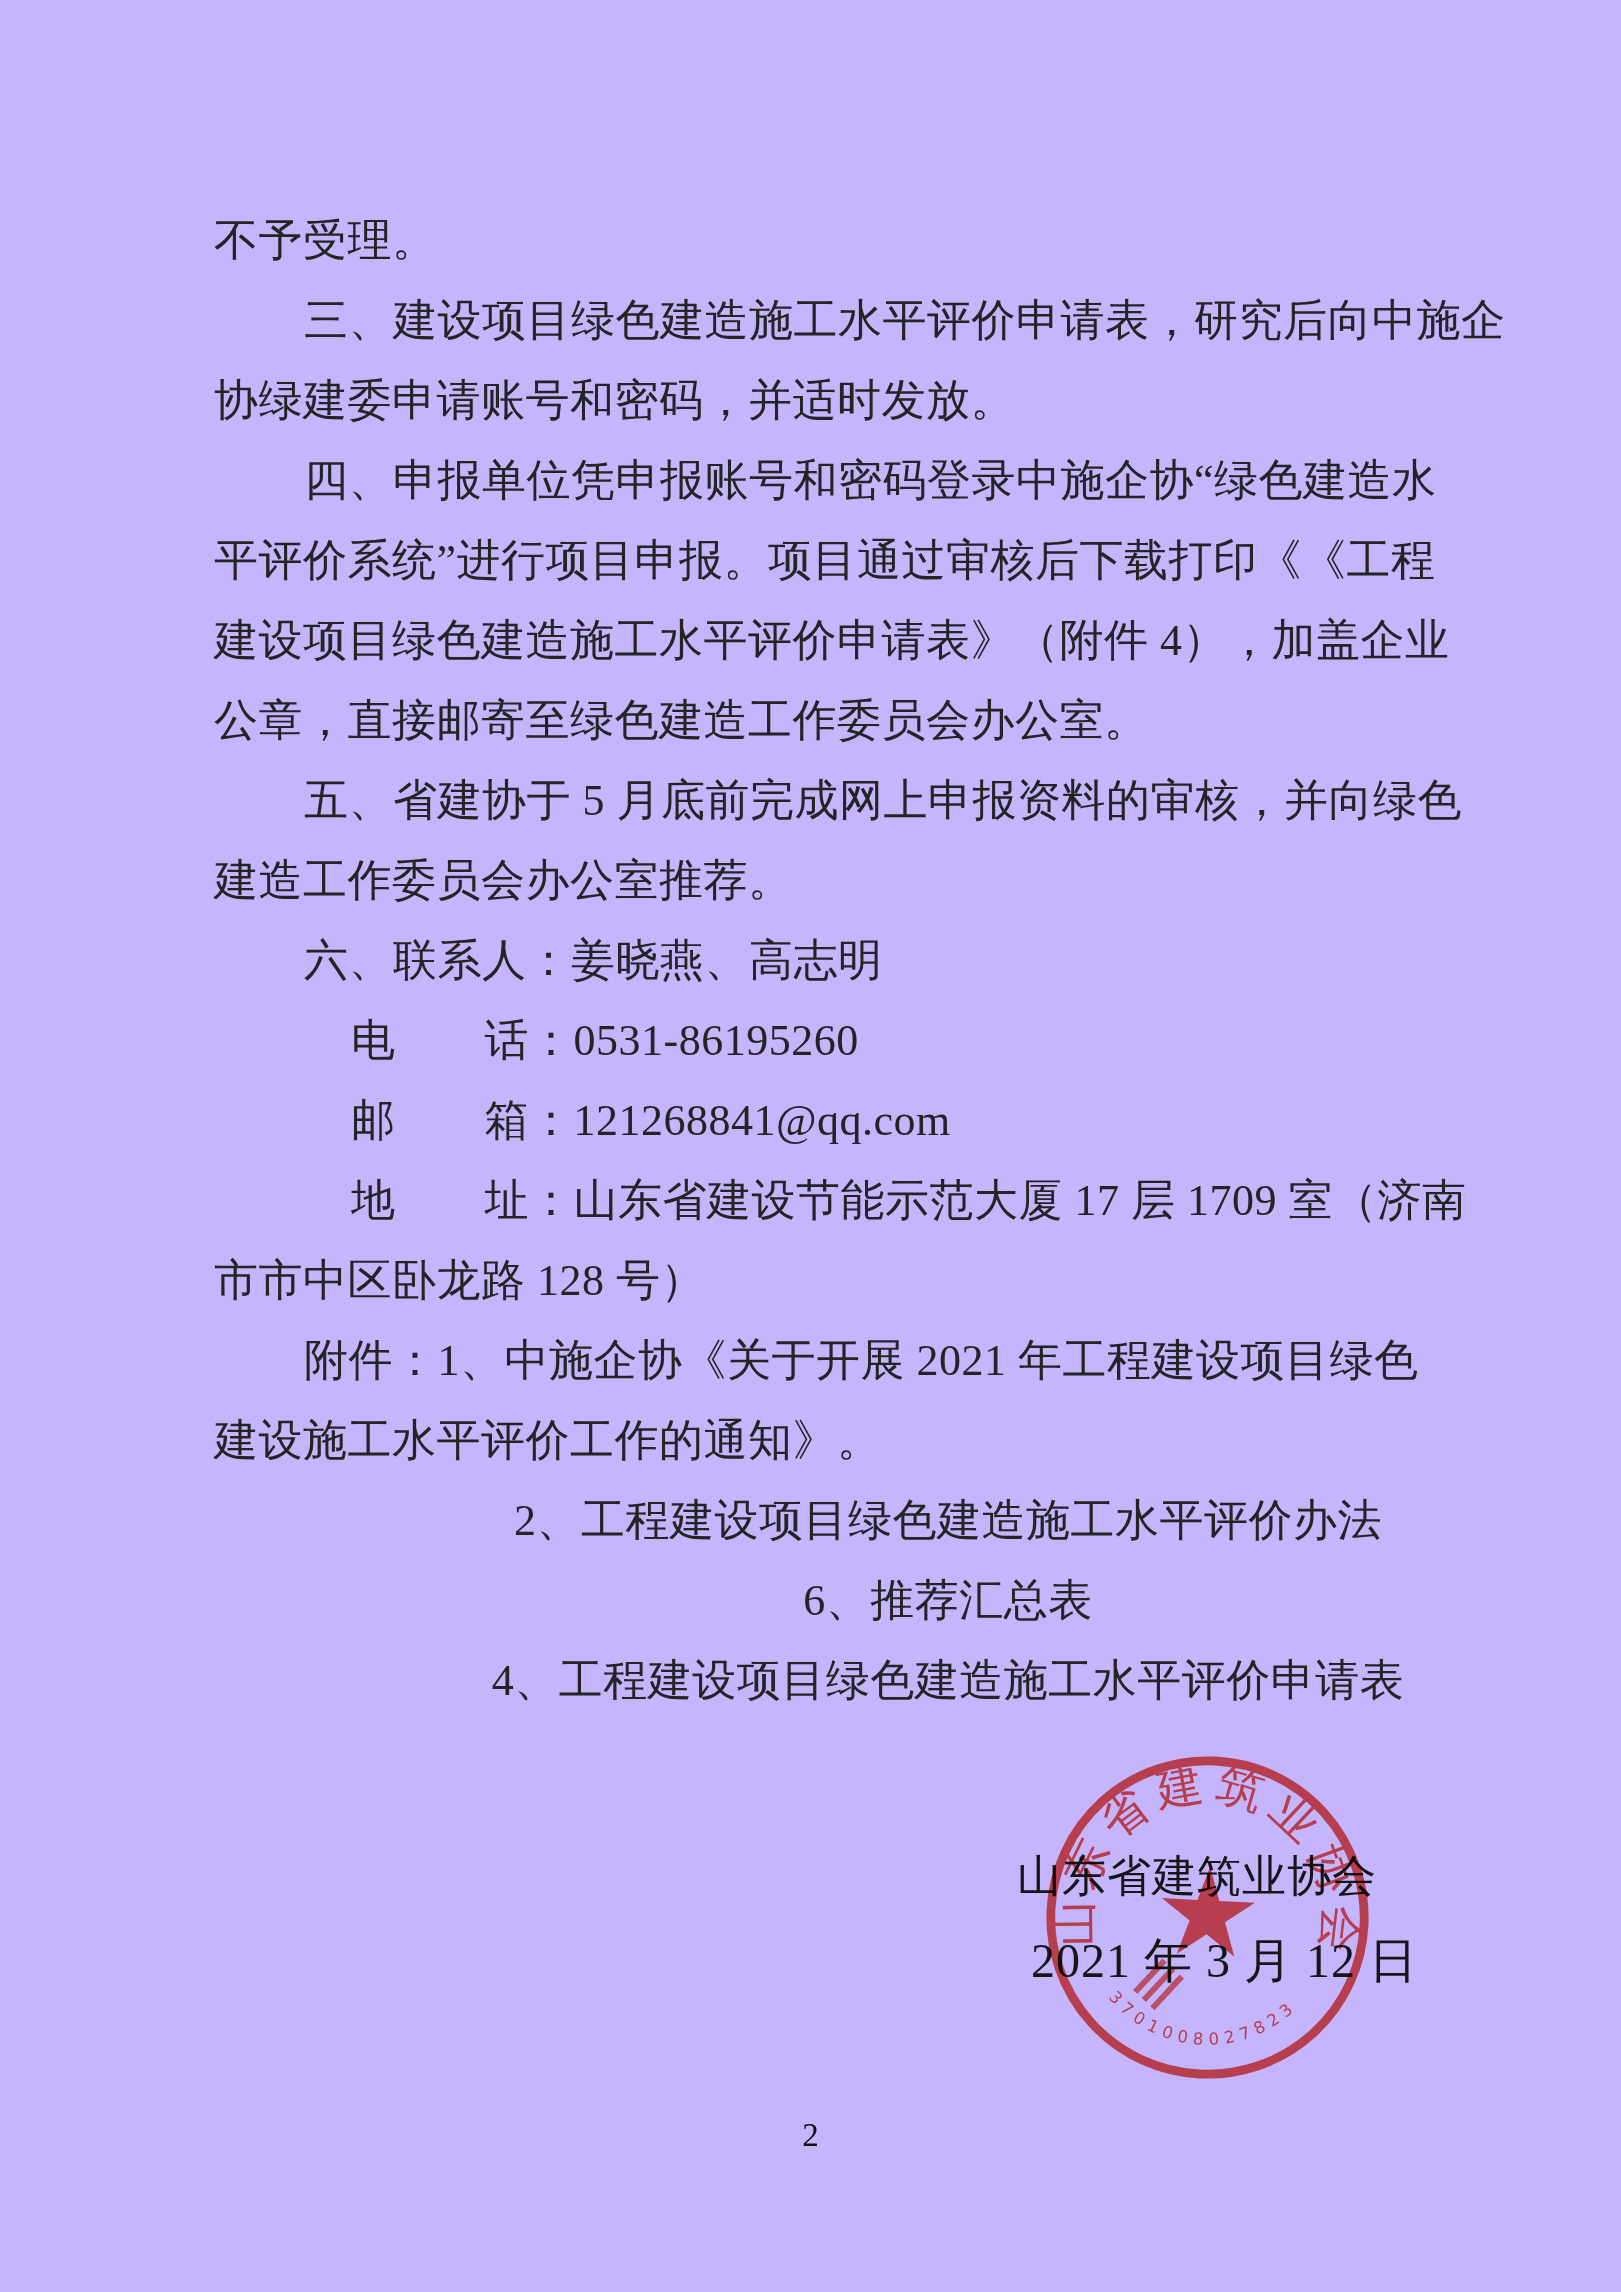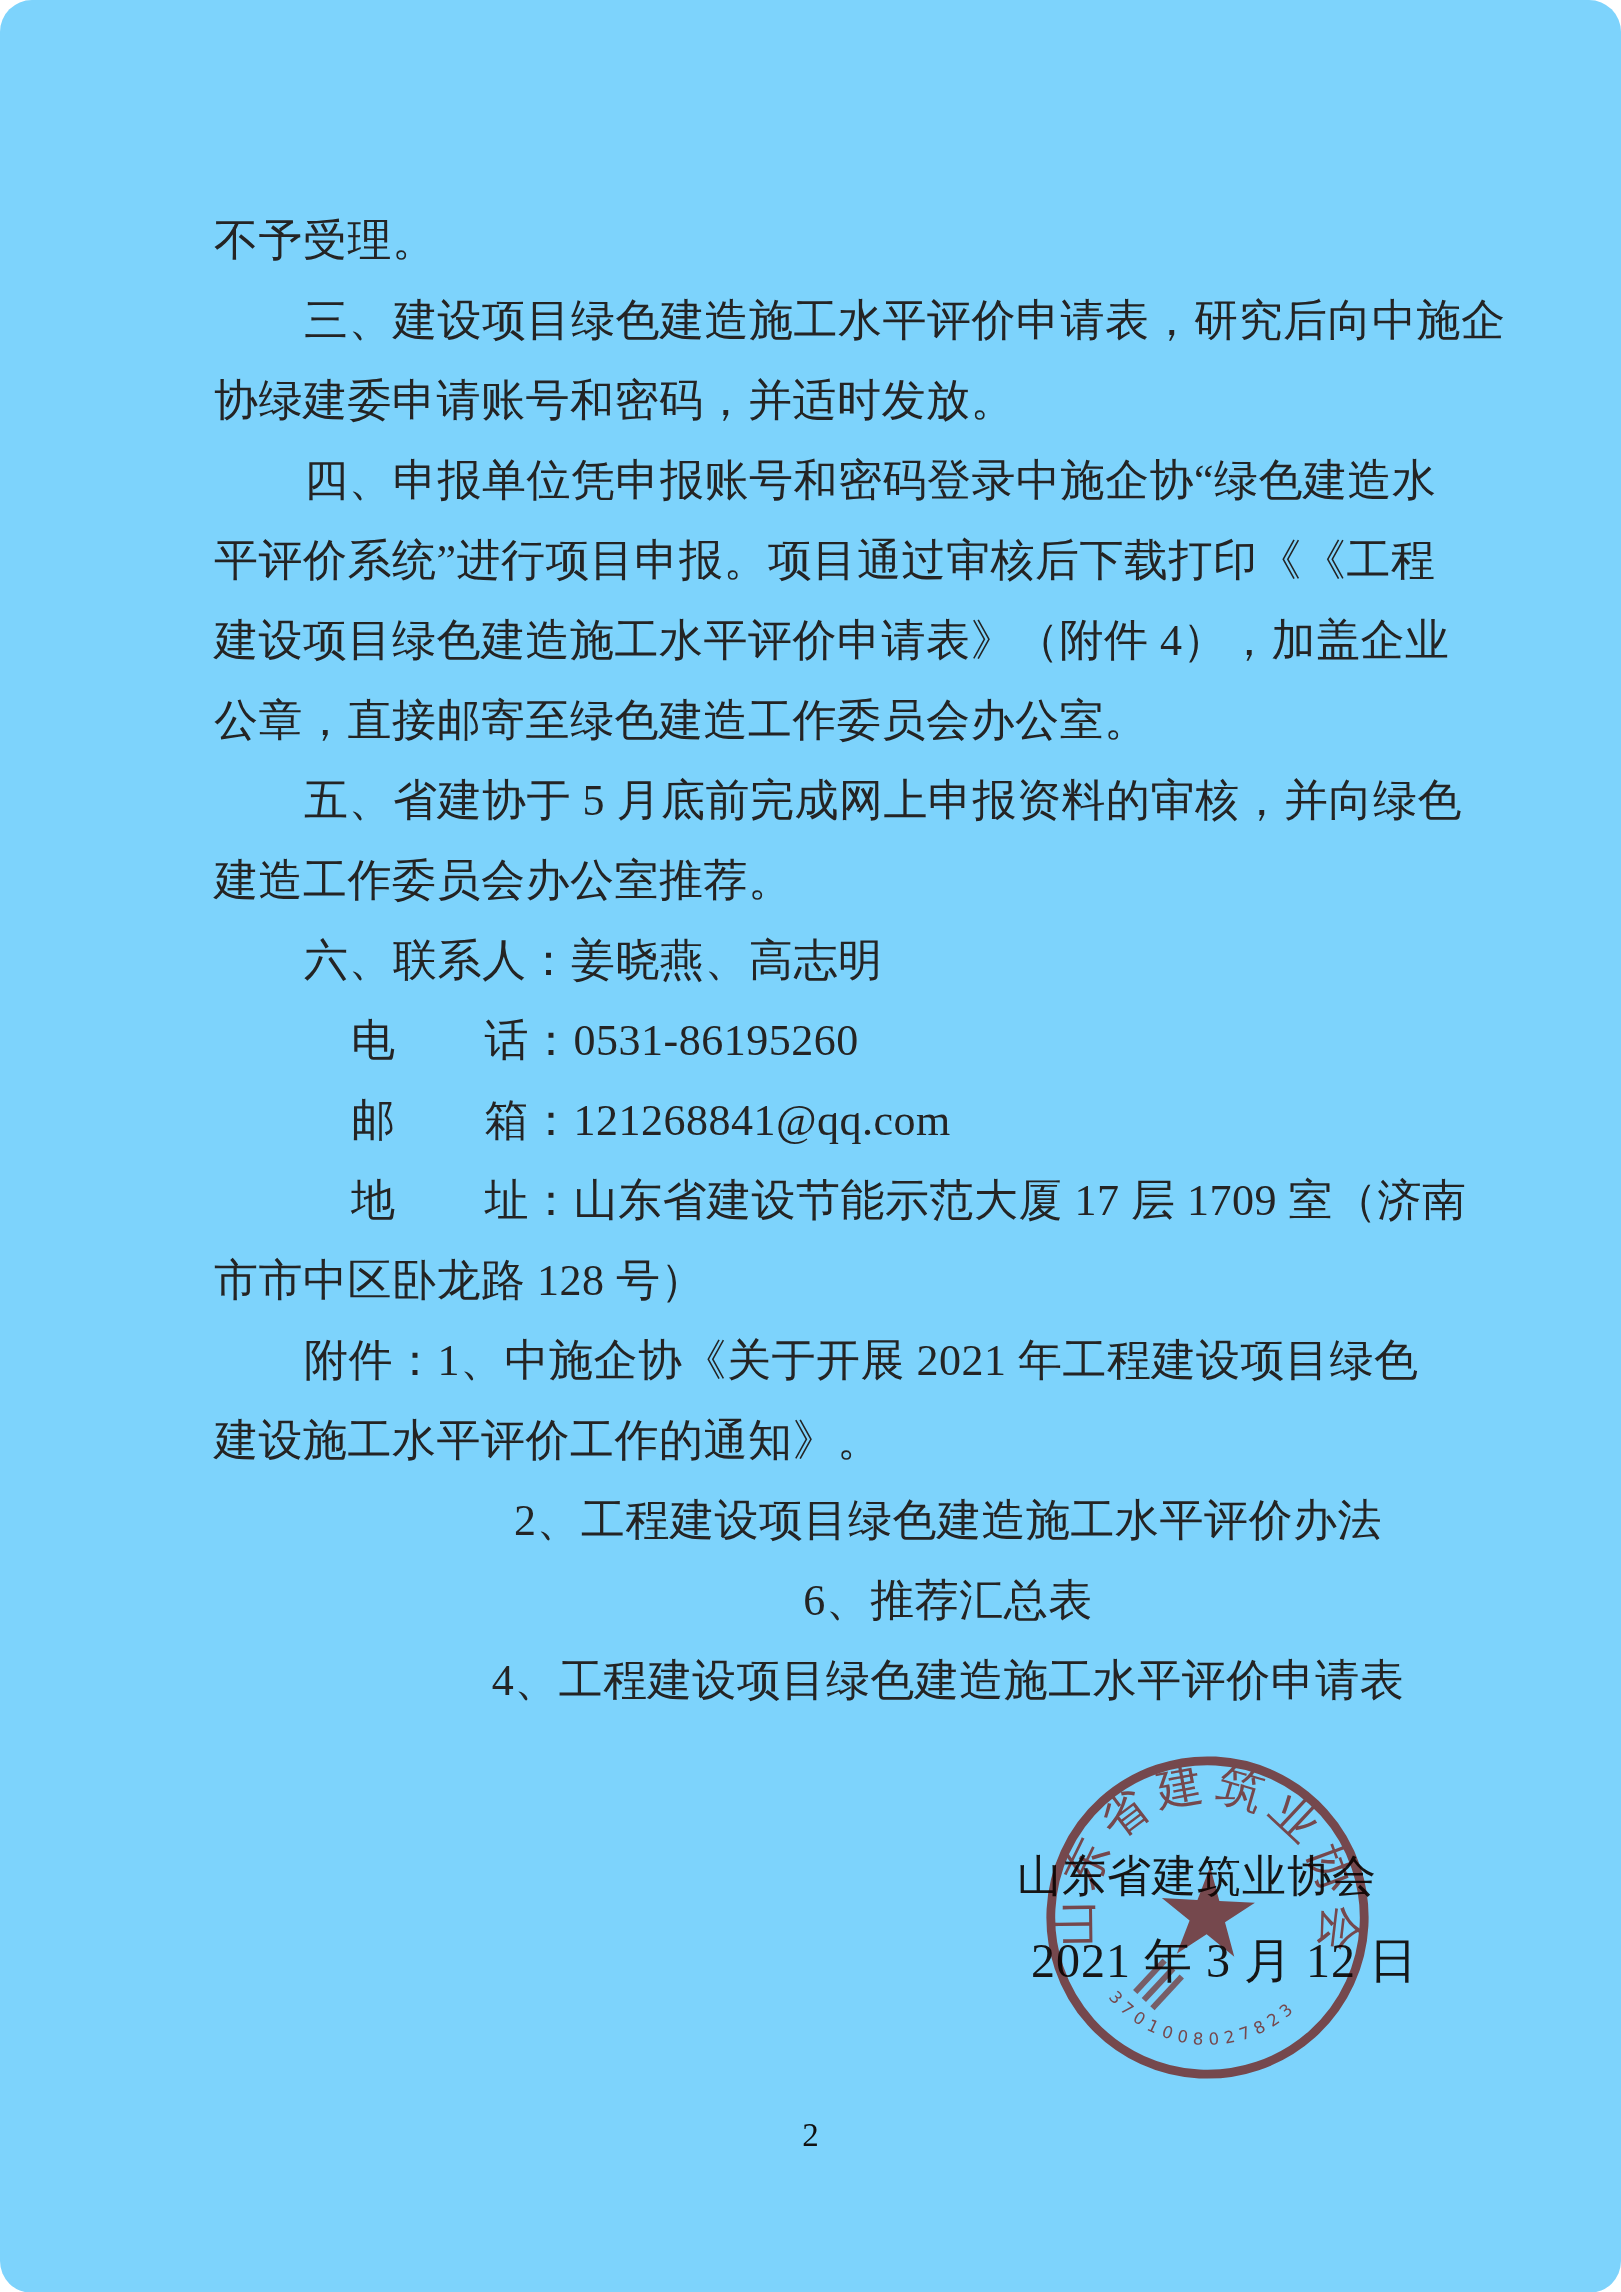--- a/index.html
+++ b/index.html
@@ -1,24 +1,23 @@
 <!DOCTYPE html>
 <html><head>
 <meta charset="utf-8">
 <style>
   html, body { margin: 0; padding: 0; background: #ffffff; }
   .page {
     position: relative;
     width: 1621px;
     height: 2293px;
-    background: #7dd3fc;
+    background: #c4b5fd;
     font-family: "Liberation Serif", "DejaVu Serif", serif;
     color: #242424;
     overflow: hidden;
-    border-radius: 32px;
   }
   .text-block {
     position: absolute;
     left: 214px;
     top: 201px;
     width: 1245px;
   }
   .line {
     height: 80px;
     line-height: 80px;

